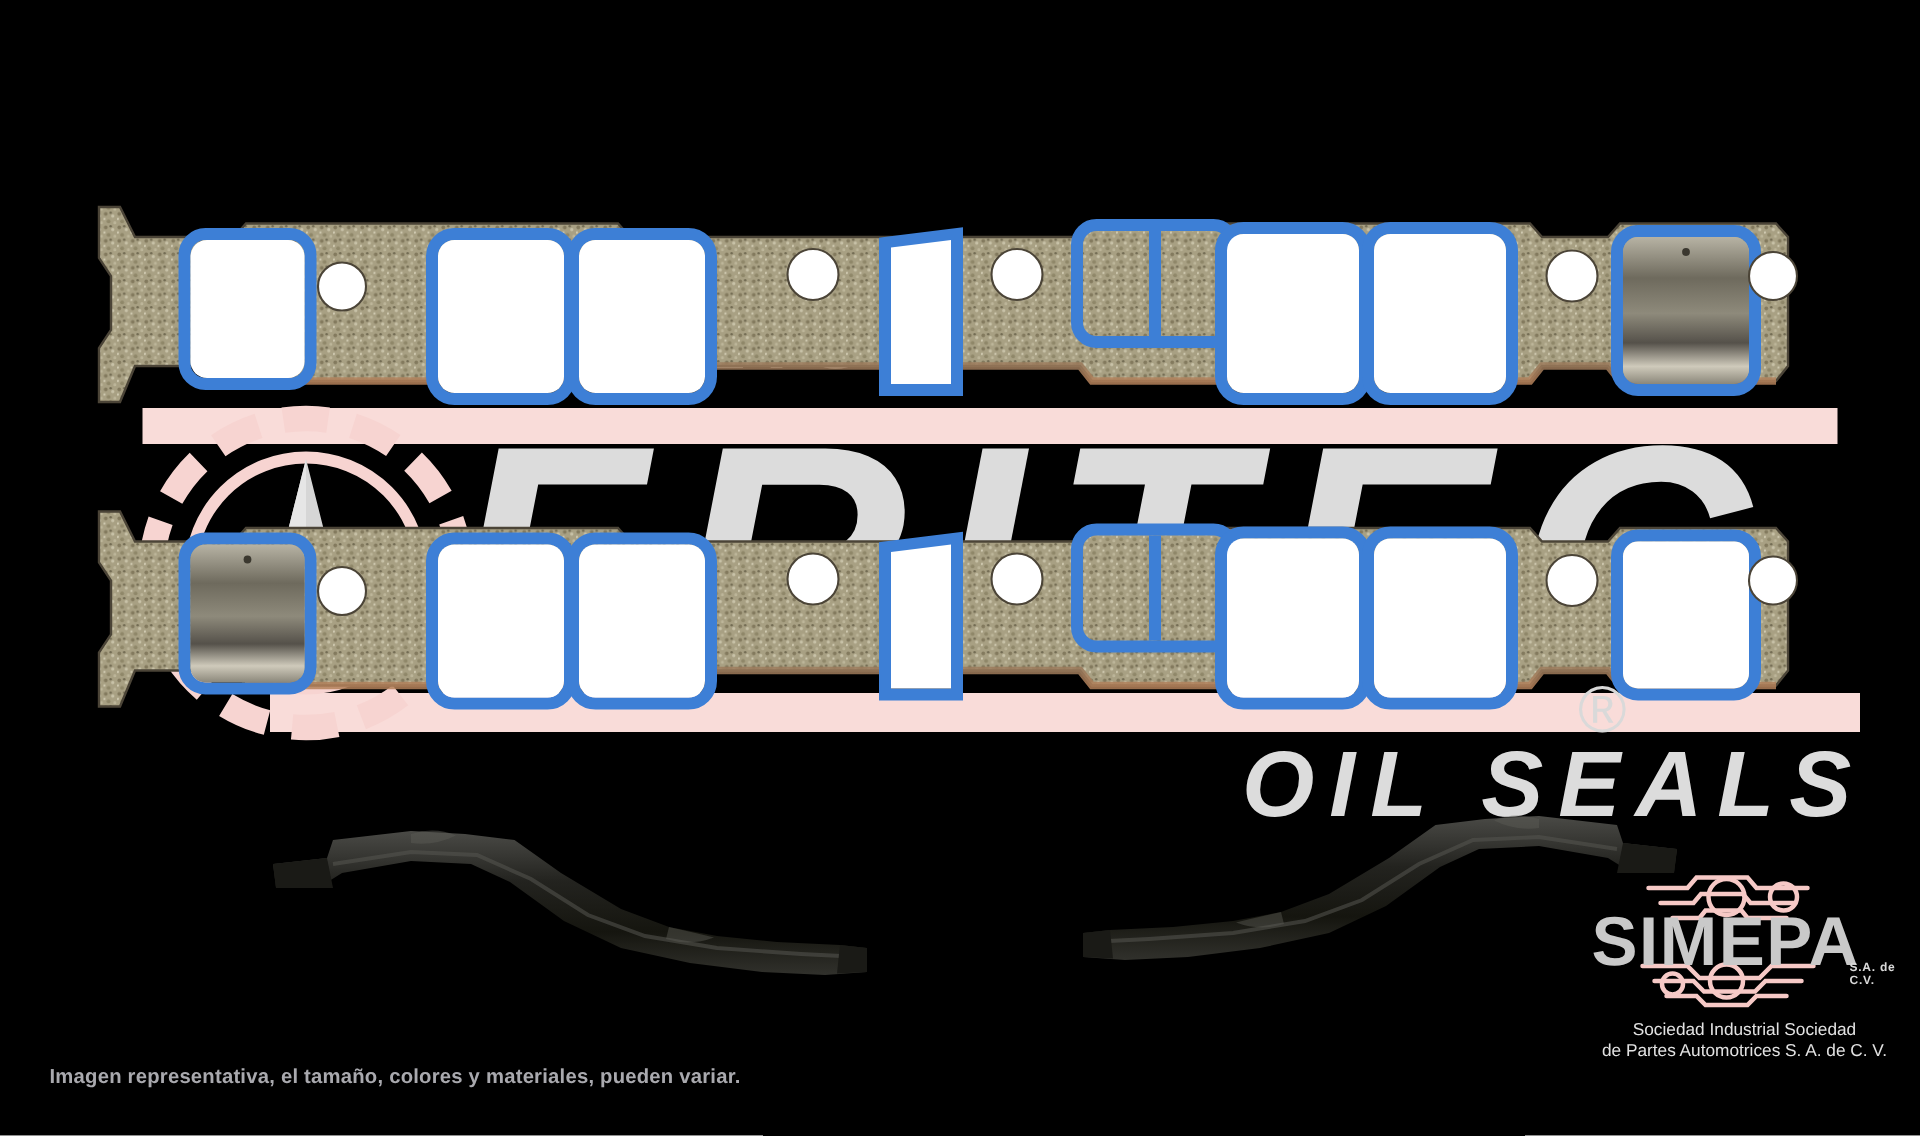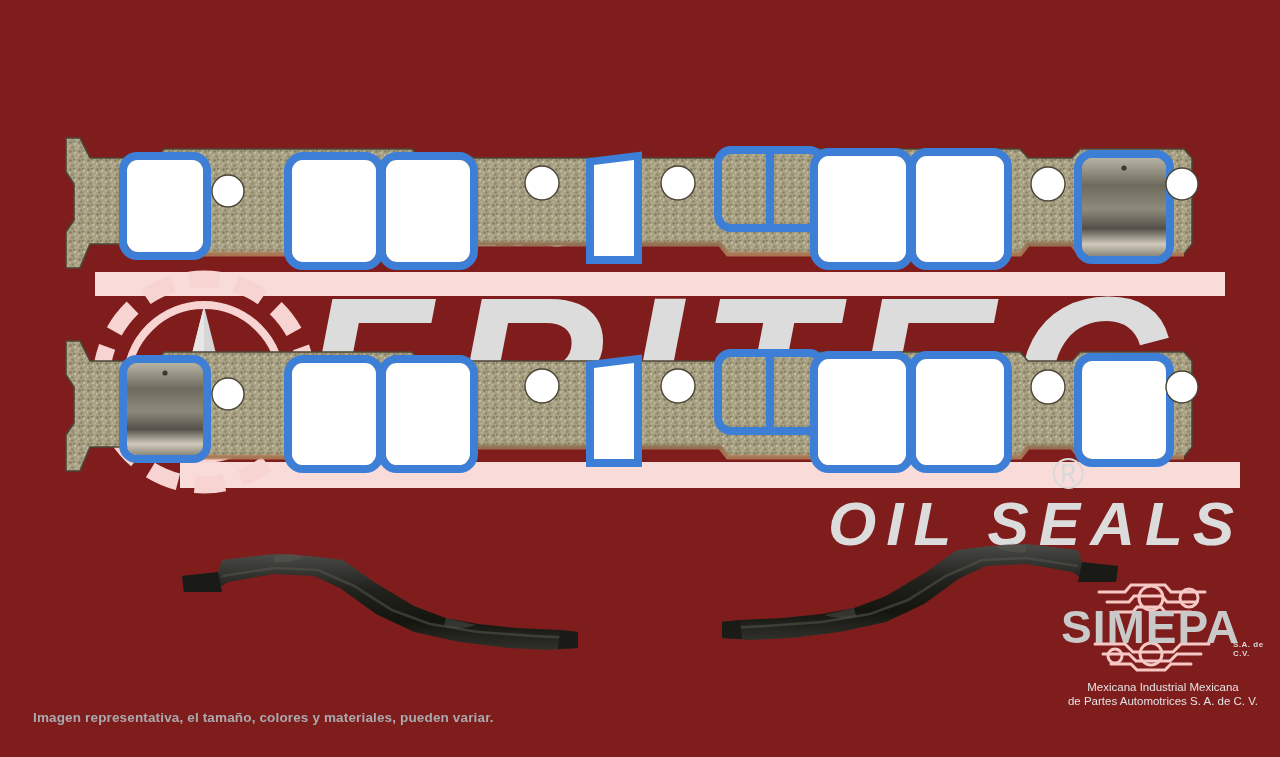--- a/index.html
+++ b/index.html
@@ -1,17 +1,17 @@
 <!DOCTYPE html>
 <html><head>
 <meta charset="utf-8">
 <style>
   html,body{margin:0;padding:0;background:#fff;}
   body{width:1280px;height:757px;overflow:hidden;font-family:"Liberation Sans",sans-serif;}
-  #stage{position:relative;width:1280px;height:757px;background:#7f1d1d;overflow:hidden;}
+  #stage{position:relative;width:1280px;height:757px;background:#000000;overflow:hidden;}
 
   
   .wm{position:absolute;pointer-events:none;}
 
   
   .band{position:absolute;background:#f9dcd9;}
 
   
   .fritec-letters{
     position:absolute;left:300px;top:265px;
@@ -309,20 +309,20 @@
         <path d="M40 66 h30 l8 8 h40 l8 -8 h28"></path>
         <path d="M48 76 h26 l7 7 h34 l7 -7 h24"></path>
         <path d="M56 86 h20 l6 6 h28 l6 -6 h20"></path>
         <circle cx="96" cy="76" r="11"></circle>
         <circle cx="60" cy="78" r="7"></circle>
       </g>
     </svg>
     <div class="simepa-word">SIMEPA</div>
     <div class="simepa-sa">S.A. de C.V.</div>
     <div class="simepa-sub">
-      <div>Mexicana Industrial Mexicana</div>
+      <div>Sociedad Industrial Sociedad</div>
       <div>de Partes Automotrices S. A. de C. V.</div>
     </div>
   </div>
 
   <div class="footnote">Imagen representativa, el tamaño, colores y materiales, pueden variar.</div>
 
 </div>
 
 </body></html>

